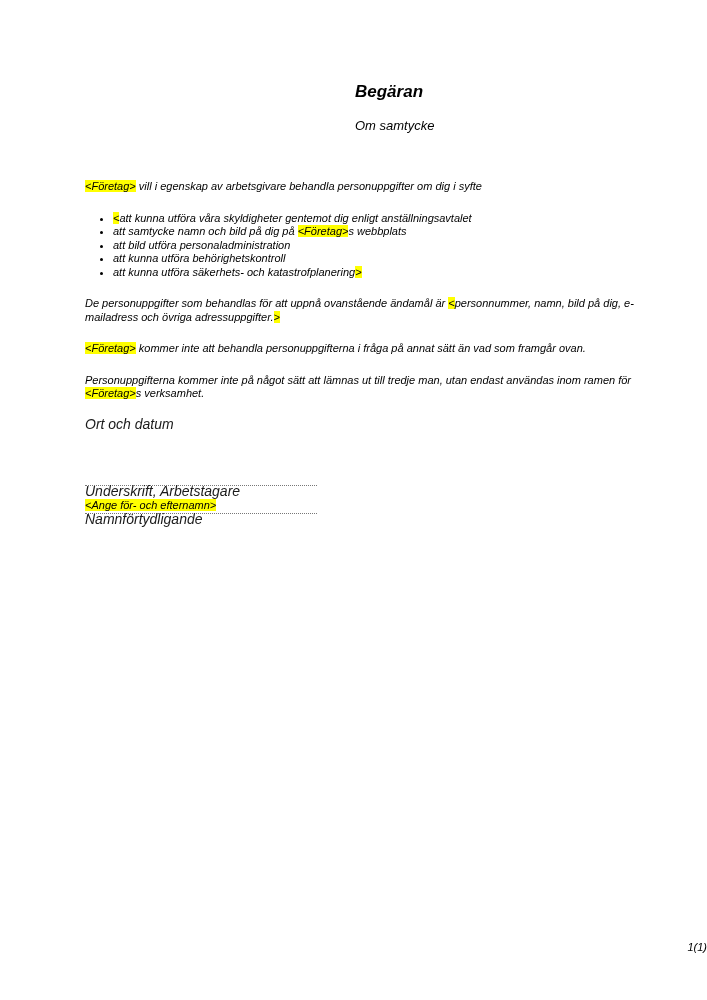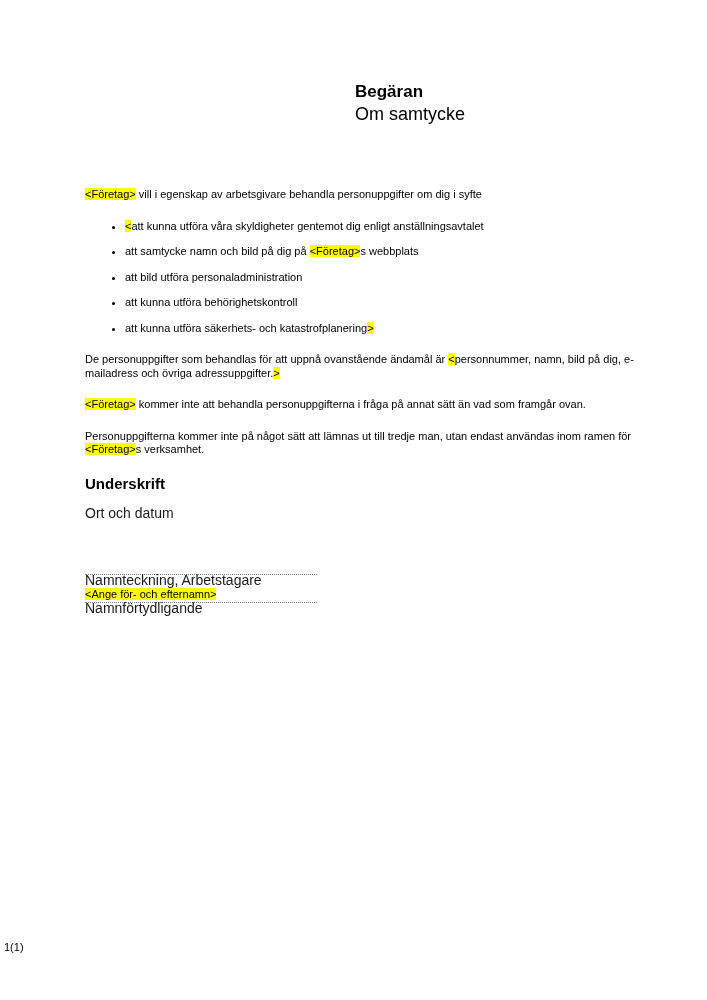--- a/index.html
+++ b/index.html
@@ -4,54 +4,54 @@
 <style>
   html, body { margin:0; padding:0; }
   body {
     width:707px; height:1000px;
     background:#ffffff;
     font-family:"Liberation Sans", sans-serif;
     color:#000;
     position:relative;
     overflow:hidden;
   }
-  .page { position:absolute; inset:0; }
+  .page { position:absolute; inset:0;font-style:italic; }
 
   .title-block { position:absolute; left:355px; top:82px; }
   .doc-title { font-size:17px; font-weight:bold; line-height:1.2; margin:0; }
-  .doc-subtitle { font-size:18px; line-height:1.2; margin-top:2px; }
+  .doc-subtitle { font-size:13px; line-height:1.2; margin-top:16px; }
 
   .content {
-    position:absolute; left:85px; top:188px; width:552px;
+    position:absolute; left:85px; top:180px; width:552px;
     font-size:11px; line-height:13.5px;
   }
   .content p { margin:0 0 18px 0; }
   .content ul { margin:0 0 18px 0; padding-left:28px; }
-  .content li { margin:12px; padding:0; }
+  .content li { margin:0; padding:0; }
 
   .hl { background:#ffff00; }
 
   .sig-heading { font-size:15px; font-weight:bold; line-height:1.2; margin:0 0 15px 0; }
 
   .sig-field { width:232px; }
   .sig-field.gap-large { margin-top:42px; }
   .sig-field.gap-small { margin-top:3px; }
   .sig-line {
     border-bottom:1px dotted #777;
     min-height:14px;
     line-height:13px;
     font-size:11px;
   }
   .sig-caption {
     font-size:14px; line-height:10px; margin-top:0; color:#1a1a1a;
   }
 
   .footer {
     position:absolute; left:4px; right:0; top:941px;
-    text-align:left; font-size:11px;
+    text-align:right; font-size:11px;
   }
 </style>
 </head>
 <body>
 
 <div class="page">
 
   <div class="title-block">
     <h1 class="doc-title">Begäran</h1>
     <div class="doc-subtitle">Om samtycke</div>
@@ -67,29 +67,28 @@
         <li><span>att kunna utföra behörighetskontroll</span></li>
         <li><span>att kunna utföra säkerhets- och katastrofplanering</span><span class="hl">&gt;</span></li>
       </ul>
 
     <div>
         <p><span>De personuppgifter som behandlas för att uppnå ovanstående ändamål är </span><span class="hl">&lt;</span><span>personnummer, namn, bild på dig, e-mailadress och övriga adressuppgifter.</span><span class="hl">&gt;</span></p>
         <p><span class="hl">&lt;Företag&gt;</span><span> kommer inte att behandla personuppgifterna i fråga på annat sätt än vad som framgår ovan.</span></p>
         <p><span>Personuppgifterna kommer inte på något sätt att lämnas ut till tredje man, utan endast användas inom ramen för </span><span class="hl">&lt;Företag&gt;</span><span>s verksamhet.</span></p>
       </div>
 
-    <h2 class="sig-heading">Underskrift</h2>
 
     <div class="sig-field">
       <div class="sig-caption">Ort och datum</div>
     </div>
 
     <div class="sig-field gap-large">
       <div class="sig-line"></div>
-      <div class="sig-caption">Namnteckning, Arbetstagare</div>
+      <div class="sig-caption">Underskrift, Arbetstagare</div>
     </div>
 
     <div class="sig-field gap-small">
       <div class="sig-line"><span class="hl sig-placeholder">&lt;Ange för- och efternamn&gt;</span></div>
       <div class="sig-caption">Namnförtydligande</div>
     </div>
   </div>
 
   <div class="footer">1(1)</div>
 

